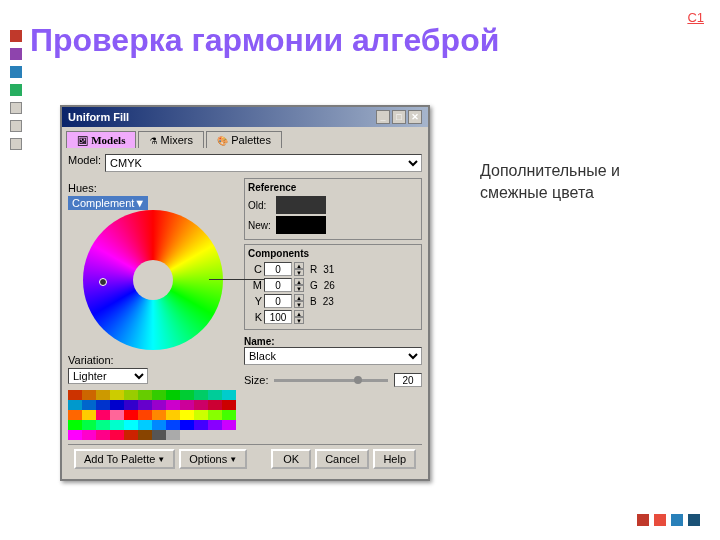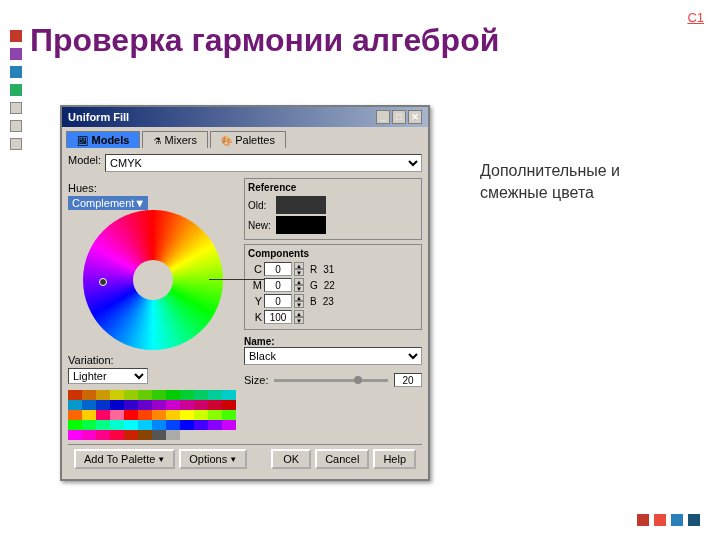--- a/index.html
+++ b/index.html
@@ -37,21 +37,21 @@
       height: 12px;
     }
 
     
     .page-title {
       position: absolute;
       top: 22px;
       left: 30px;
       font-size: 32px;
       font-weight: bold;
-      color: #701a75;
+      color: #8b5cf6;
     }
 
     
     .dialog {
       position: absolute;
       top: 105px;
       left: 60px;
       width: 370px;
       background: #d4d0c8;
       border: 2px solid #7c7c7c;
@@ -94,22 +94,23 @@
     }
     .dialog-tab {
       padding: 2px 10px;
       background: #d4d0c8;
       border: 1px solid #7c7c7c;
       border-bottom: none;
       font-size: 11px;
       cursor: pointer;
     }
     .dialog-tab.active {
-      background: #3b82f6;
+      background: #f0abfc;
       font-weight: bold;
+      font-family: Liberation Serif, serif;
     }
 
     .dialog-body {
       padding: 6px;
       background: #d4d0c8;
     }
 
     .model-row {
       display: flex;
       align-items: flex-start;
@@ -602,21 +603,21 @@
           </div>
 
           <div class="component-row">
             <span class="comp-label">M</span>
             <input class="comp-input" value="0" style="">
             <div class="comp-spinner">
               <div class="spin-btn">▲</div>
               <div class="spin-btn">▼</div>
             </div>
             <span class="comp-rgb-label">G</span>
-            <span class="comp-rgb-label">22</span>
+            <span class="comp-rgb-label">26</span>
           </div>
 
           <div class="component-row">
             <span class="comp-label">Y</span>
             <input class="comp-input" value="0" style="">
             <div class="comp-spinner">
               <div class="spin-btn">▲</div>
               <div class="spin-btn">▼</div>
             </div>
             <span class="comp-rgb-label">B</span>

